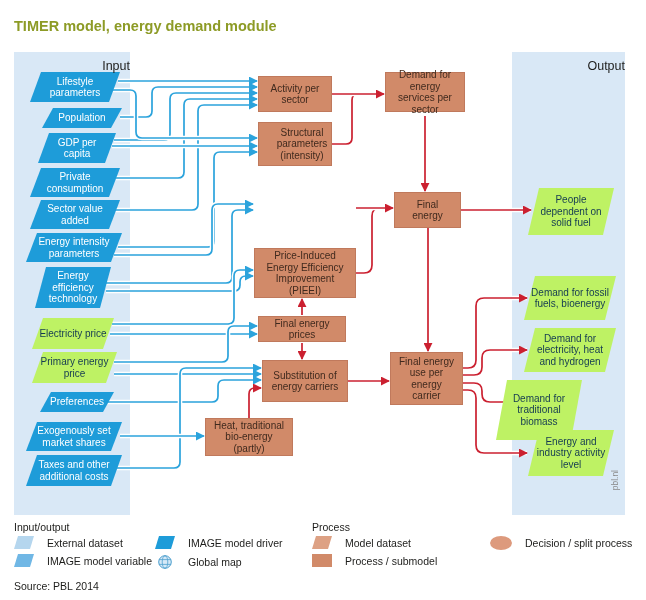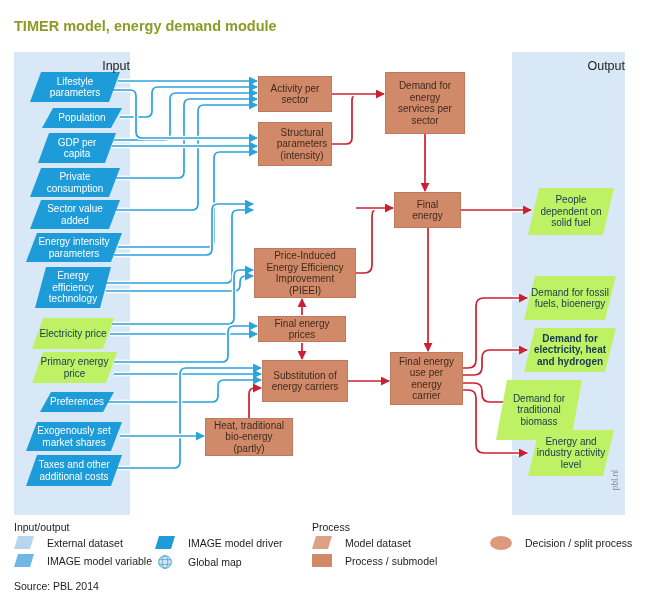--- a/index.html
+++ b/index.html
@@ -36,27 +36,27 @@
   #n-in10{left:26px;top:422px;width:96px;height:29px;}
   #n-in11{left:26px;top:455px;width:96px;height:31px;}
   
   #n-p0{left:258px;top:76px;width:74px;height:36px;}
   #n-p1{left:258px;top:122px;width:74px;height:44px;padding-left:20px;}
   #n-p2{left:254px;top:182px;width:102px;height:50px;}
   #n-p3{left:254px;top:248px;width:102px;height:50px;}
   #n-p4{left:258px;top:316px;width:88px;height:26px;}
   #n-p5{left:262px;top:360px;width:86px;height:42px;}
   #n-p6{left:205px;top:418px;width:88px;height:38px;}
-  #n-p7{left:385px;top:72px;width:80px;height:62px;}
+  #n-p7{left:385px;top:72px;width:80px;height:40px;}
   #n-p8{left:394px;top:192px;width:67px;height:36px;}
   #n-p9{left:390px;top:352px;width:73px;height:53px;}
   
   #n-out0{left:528px;top:188px;width:86px;height:47px;}
   #n-out1{left:524px;top:276px;width:92px;height:44px;}
-  #n-out2{left:524px;top:328px;width:92px;height:44px;font-weight:bold;}
+  #n-out2{left:524px;top:328px;width:92px;height:44px;}
   #n-out3{left:496px;top:380px;width:86px;height:60px;}
   #n-out4{left:528px;top:430px;width:86px;height:46px;}
   
   .lg-header{position:absolute;font-size:10.5px;color:#1d1d1b;}
   #lg-io-header{left:14px;top:521px;}
   #lg-proc-header{left:312px;top:521px;}
   .lg-item{position:absolute;display:flex;align-items:center;gap:13px;font-size:10.5px;color:#1d1d1b;}
   #lgi-0{left:14px;top:536px;}
   #lgi-1{left:14px;top:554px;}
   #lgi-2{left:155px;top:536px;}

